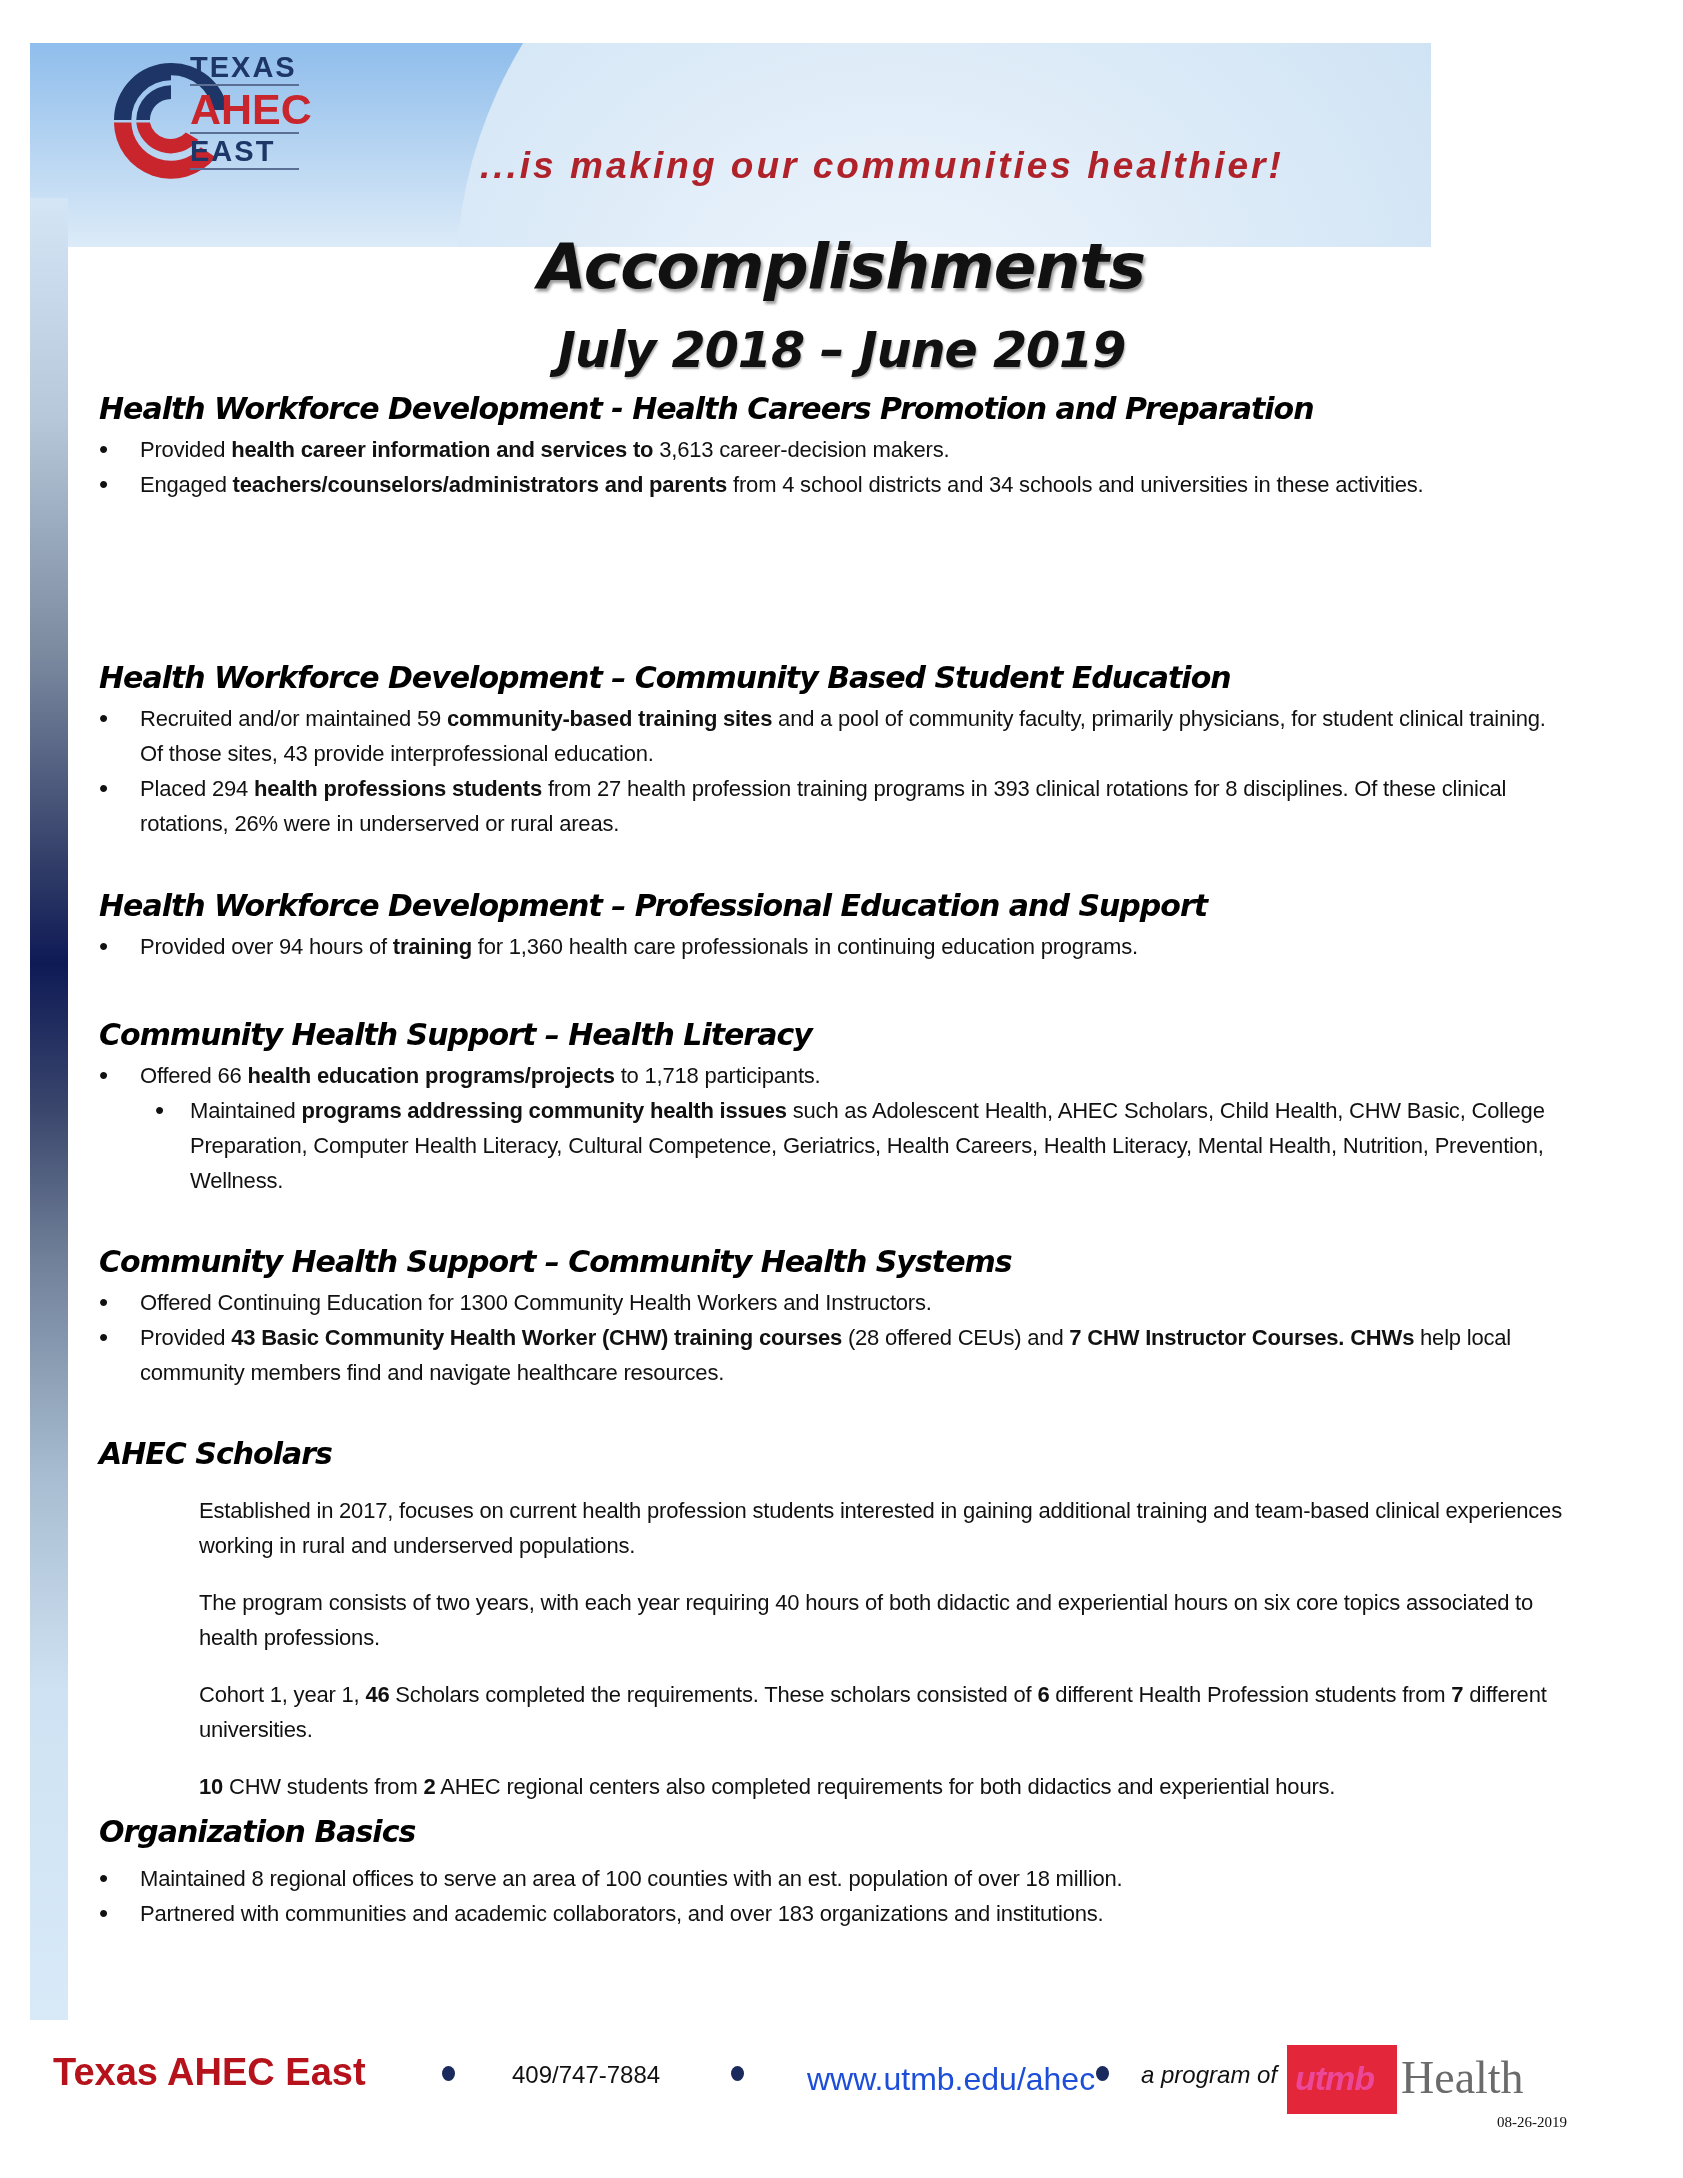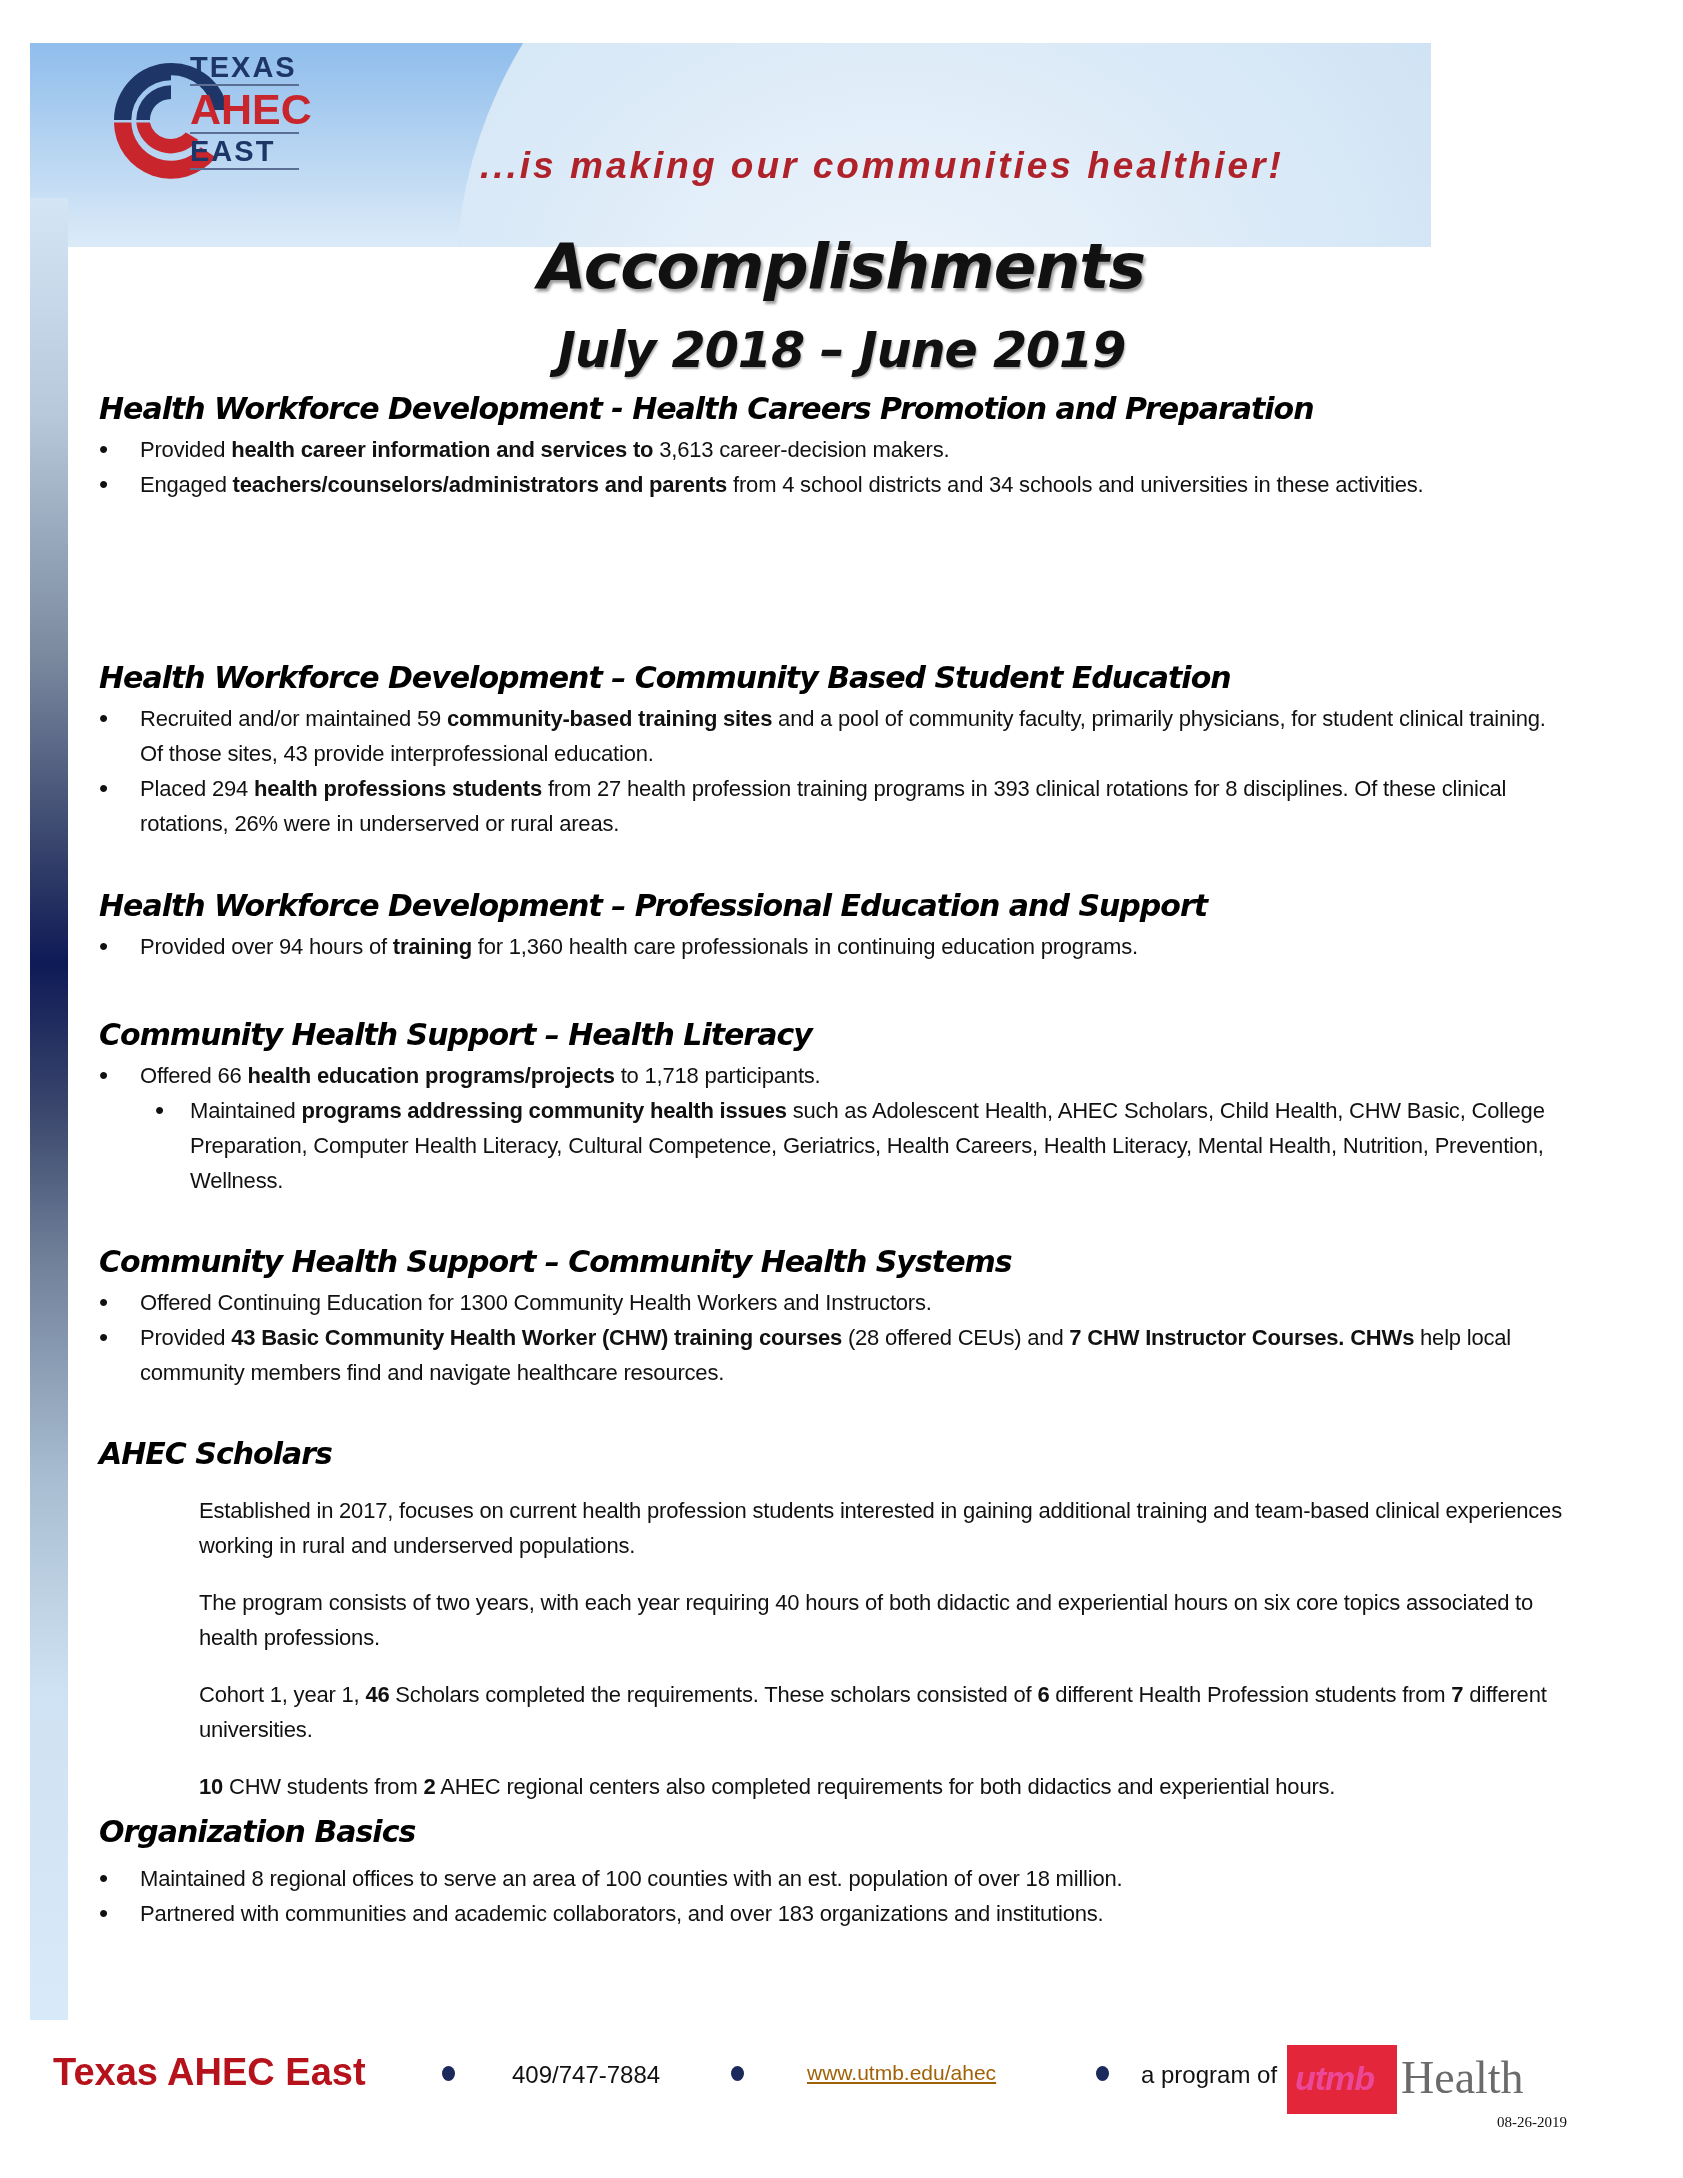--- a/index.html
+++ b/index.html
@@ -58,22 +58,22 @@
   #sec-7 { position:absolute; top:1423px; }
   #sec-6 .para { margin-bottom:14px; }
   #sec-6 .section-heading { margin-bottom:20px; }
   #sec-7 .section-heading { margin-bottom:12px; }
 
   
   .footer { position:absolute; left:0; top:2039px; width:1683px; height:79px; }
   .f-org { position:absolute; left:53px; top:12px; color:#b5121b; font-weight:bold; font-size:38px; }
   .f-dot { position:absolute; top:27px; width:13px; height:15px; border-radius:50%; background:#1a2a5c; }
   .f-phone { position:absolute; left:512px; top:22px; font-size:24px; color:#111; }
-  .f-link { position:absolute; left:807px; top:22px; font-size:21px; color:#a16207; text-decoration:underline; }
-  .f-prog { position:absolute; left:1141px; top:22px; font-size:24px; color:#111; }
+  .f-link { position:absolute; left:807px; top:22px; font-size:32px; color:#1d4ed8; }
+  .f-prog { position:absolute; left:1141px; top:22px; font-size:24px; color:#111;font-style:italic; }
   .f-utmb-box { position:absolute; left:1287px; top:6px; width:110px; height:69px; background:#e3263a; }
   .f-utmb { position:absolute; left:1295px; top:20px; color:#ec4899; font-weight:bold; font-style:italic; font-size:34px; letter-spacing:-1px; }
   .f-health { position:absolute; left:1401px; top:12px; color:#6b6b6b; font-family:"Liberation Serif", serif; font-size:46px; }
   .f-date { position:absolute; left:1497px; top:75px; font-family:"Liberation Serif", serif; font-size:15px; color:#111; }
 </style>
 </head>
 <body>
 
 <div class="banner">
   <div class="swoosh"></div>

